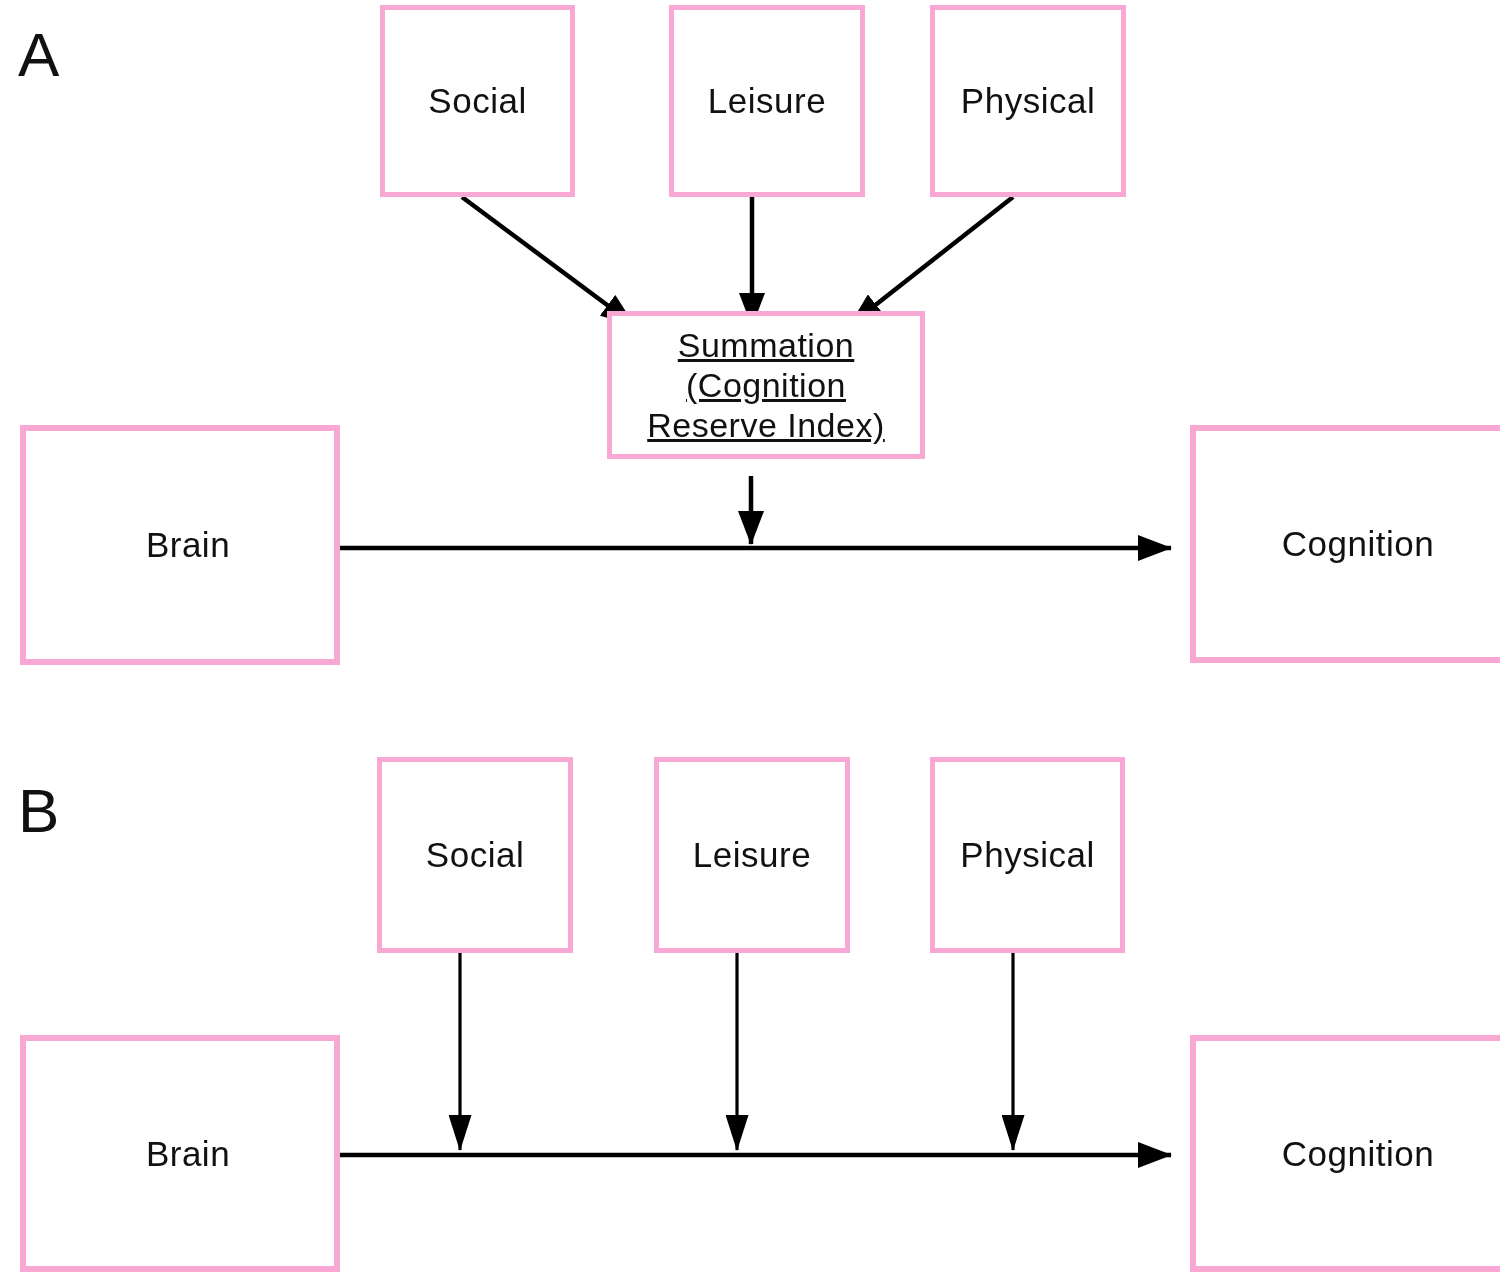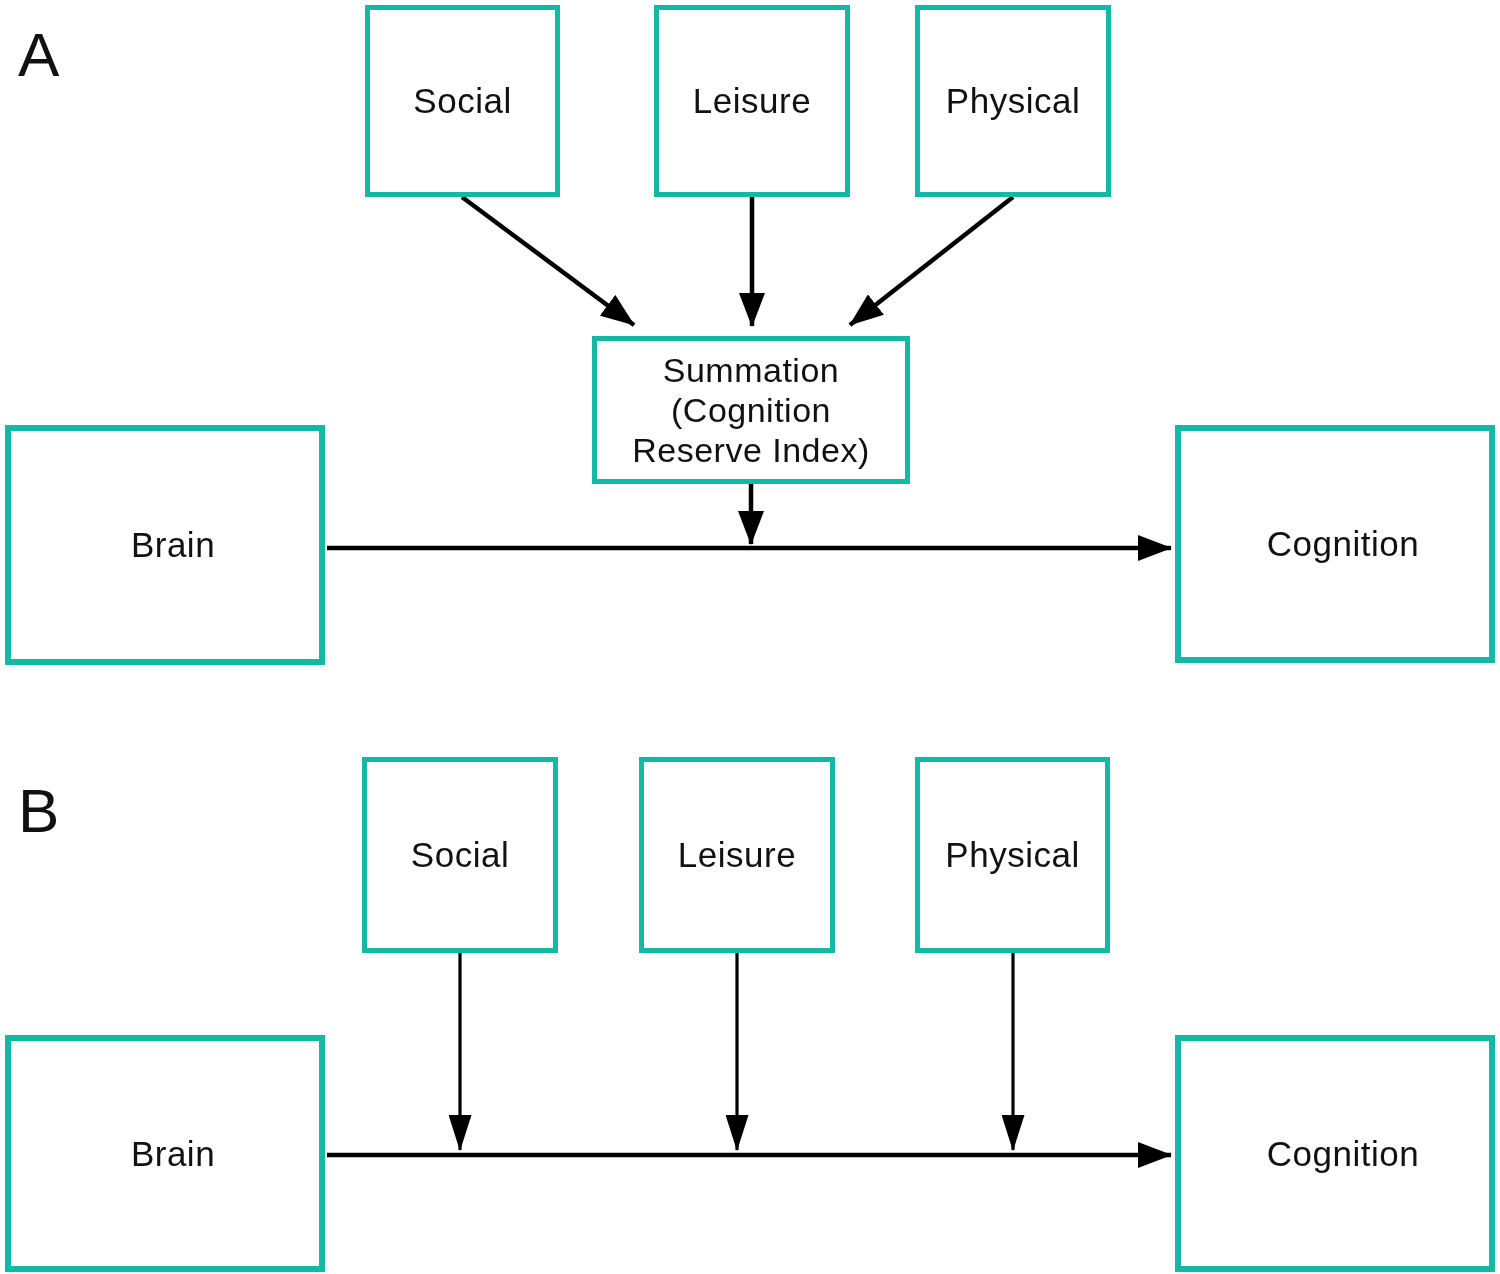--- a/index.html
+++ b/index.html
@@ -20,46 +20,47 @@
     position: absolute;
     left: 0;
     top: 0;
     width: 1500px;
     height: 1274px;
   }
   .box {
     position: absolute;
     box-sizing: border-box;
     background: #ffffff;
-    border: 5px solid #14b8a6;
+    border: 5px solid #f9a8d4;
     display: flex;
     align-items: center;
     justify-content: center;
     text-align: center;
     font-size: 35px;
     letter-spacing: 0.5px;
+    margin-left: 15px;
   }
   .box.heavy { border-width: 6px; padding-left: 16px; }
   .summation {
     flex-direction: column;
     font-size: 34px;
     line-height: 1.18;
   }
   .panel-label {
     position: absolute;
     font-size: 62px;
     line-height: 1;
     font-weight: 400;
   }
   
   .lbl-a       { left: 18px;   top: 24px;  }
   .social-a    { left: 365px;  top: 5px;   width: 195px; height: 192px; }
   .leisure-a   { left: 654px;  top: 5px;   width: 196px; height: 192px; }
   .physical-a  { left: 915px;  top: 5px;   width: 196px; height: 192px; }
-  .summation   { left: 592px;  top: 336px; width: 318px; height: 148px; }
+  .summation   { left: 592px;  top: 311px; width: 318px; height: 148px; text-decoration: underline; }
   .brain-a     { left: 5px;    top: 425px; width: 320px; height: 240px; }
   .cognition-a { left: 1175px; top: 425px; width: 320px; height: 238px; }
   
   .lbl-b       { left: 18px;   top: 780px; }
   .social-b    { left: 362px;  top: 757px; width: 196px; height: 196px; }
   .leisure-b   { left: 639px;  top: 757px; width: 196px; height: 196px; }
   .physical-b  { left: 915px;  top: 757px; width: 195px; height: 196px; }
   .brain-b     { left: 5px;    top: 1035px; width: 320px; height: 237px; }
   .cognition-b { left: 1175px; top: 1035px; width: 320px; height: 237px; }
 </style>

